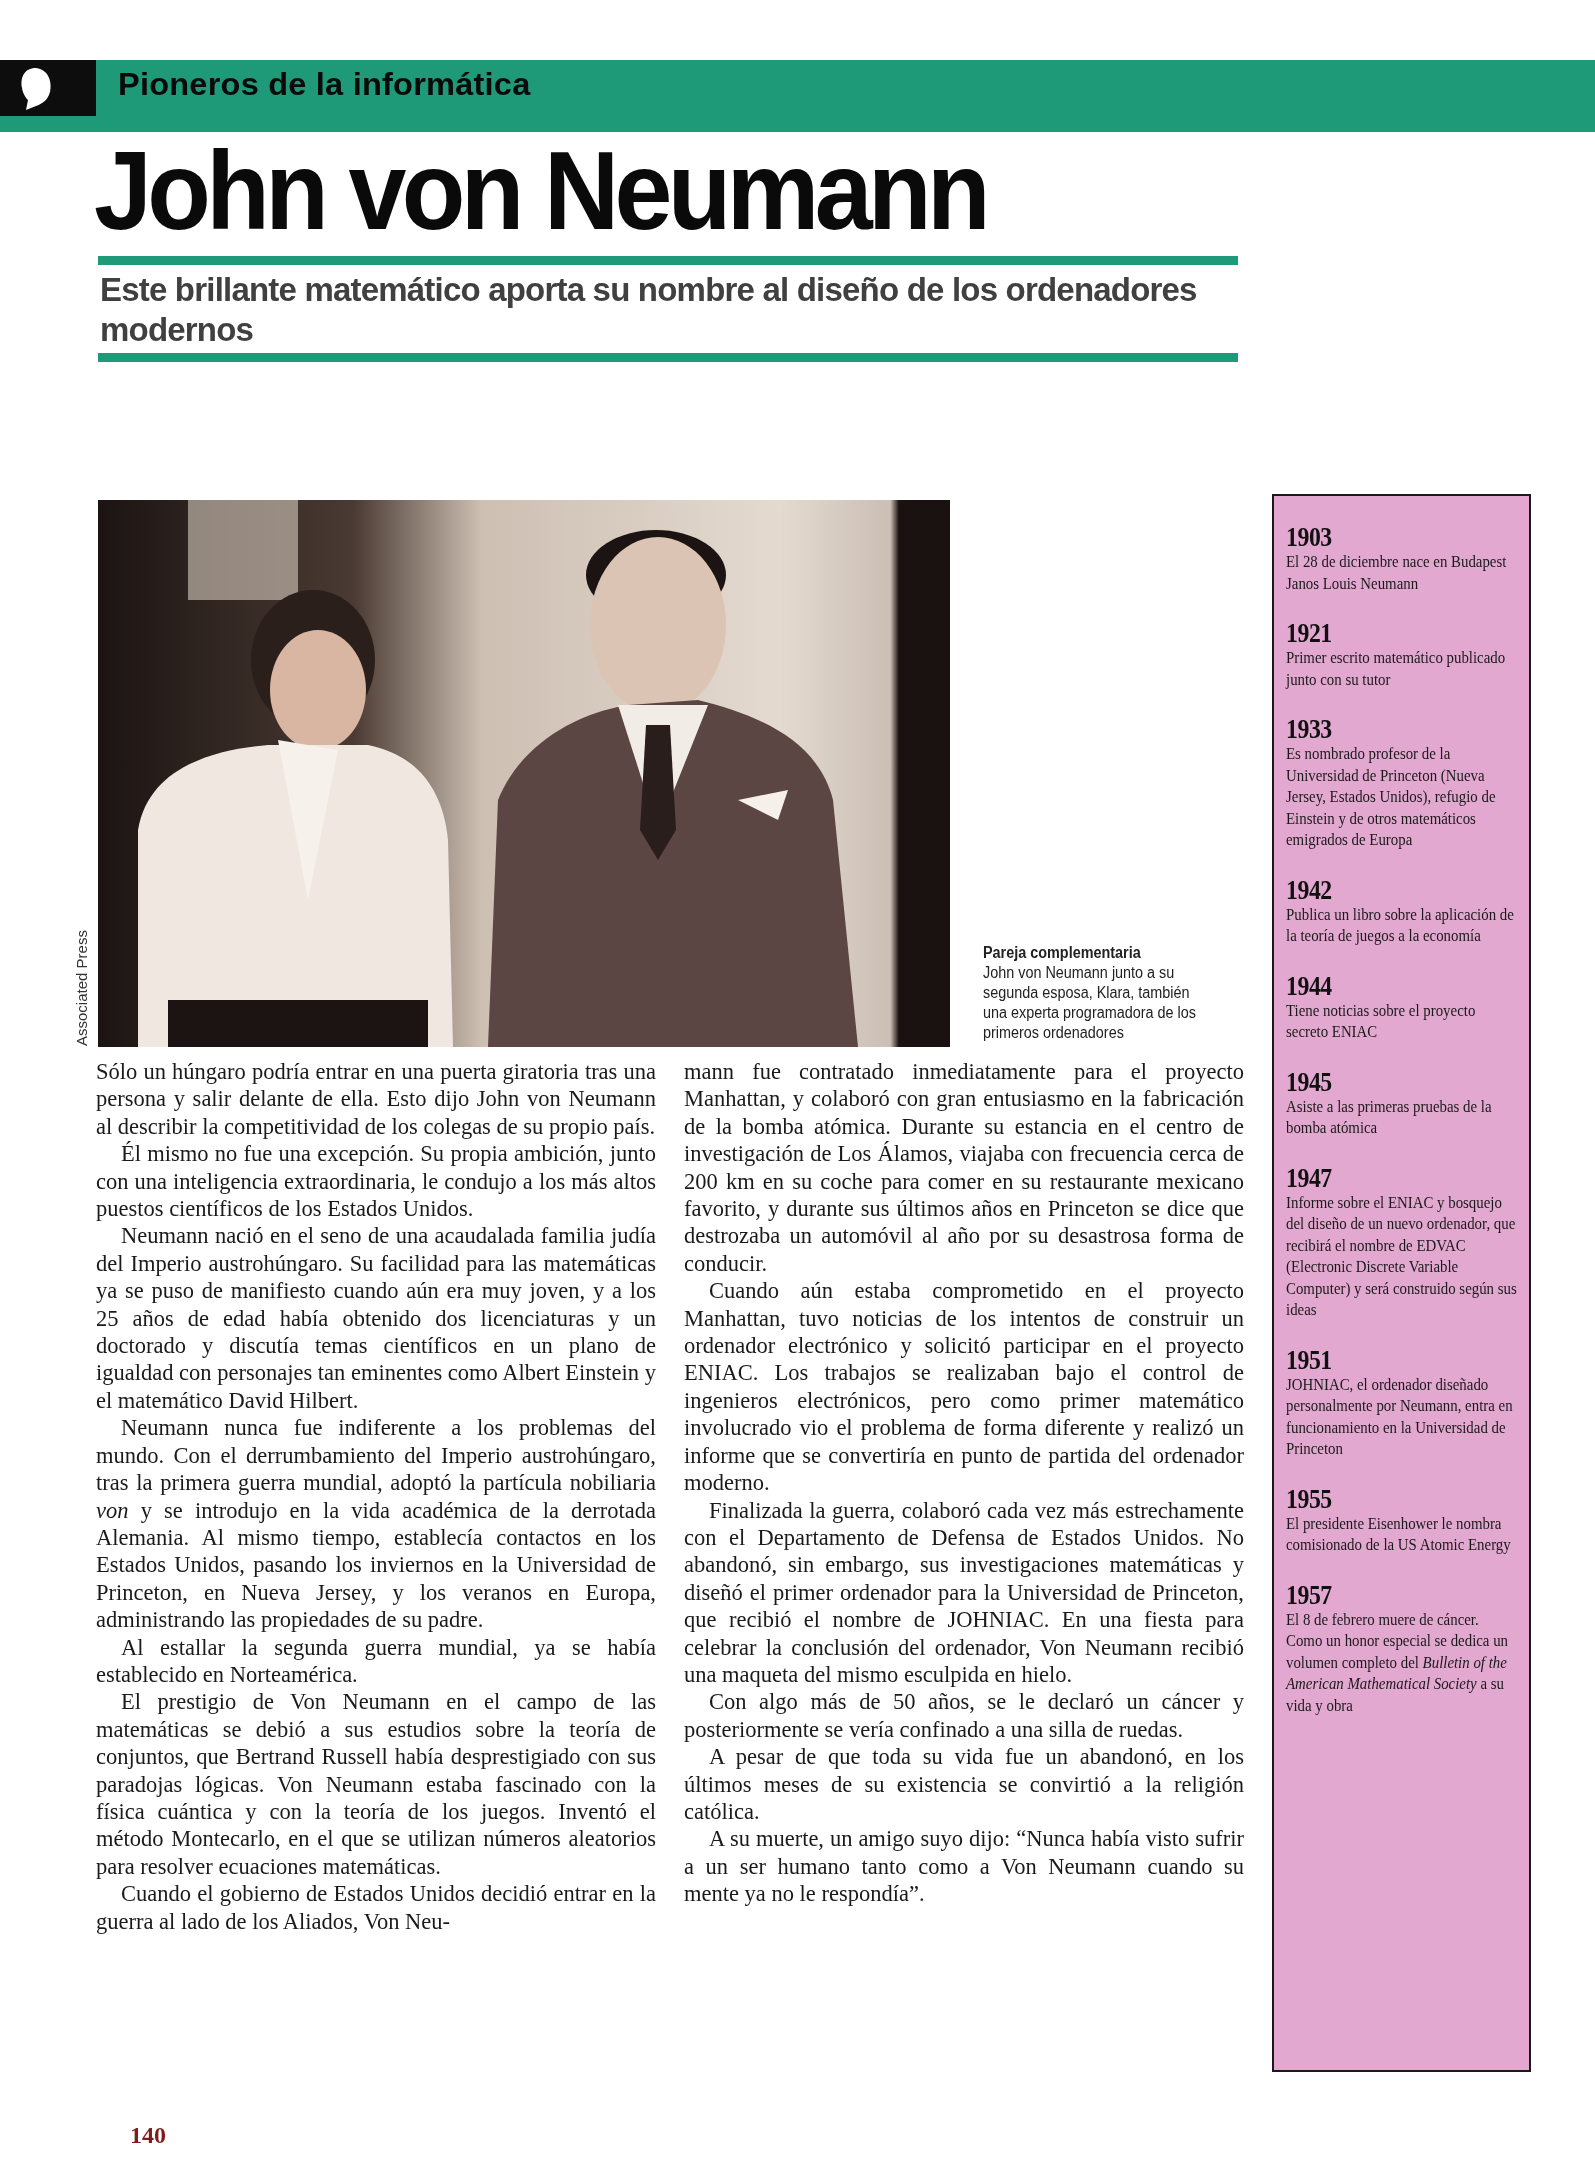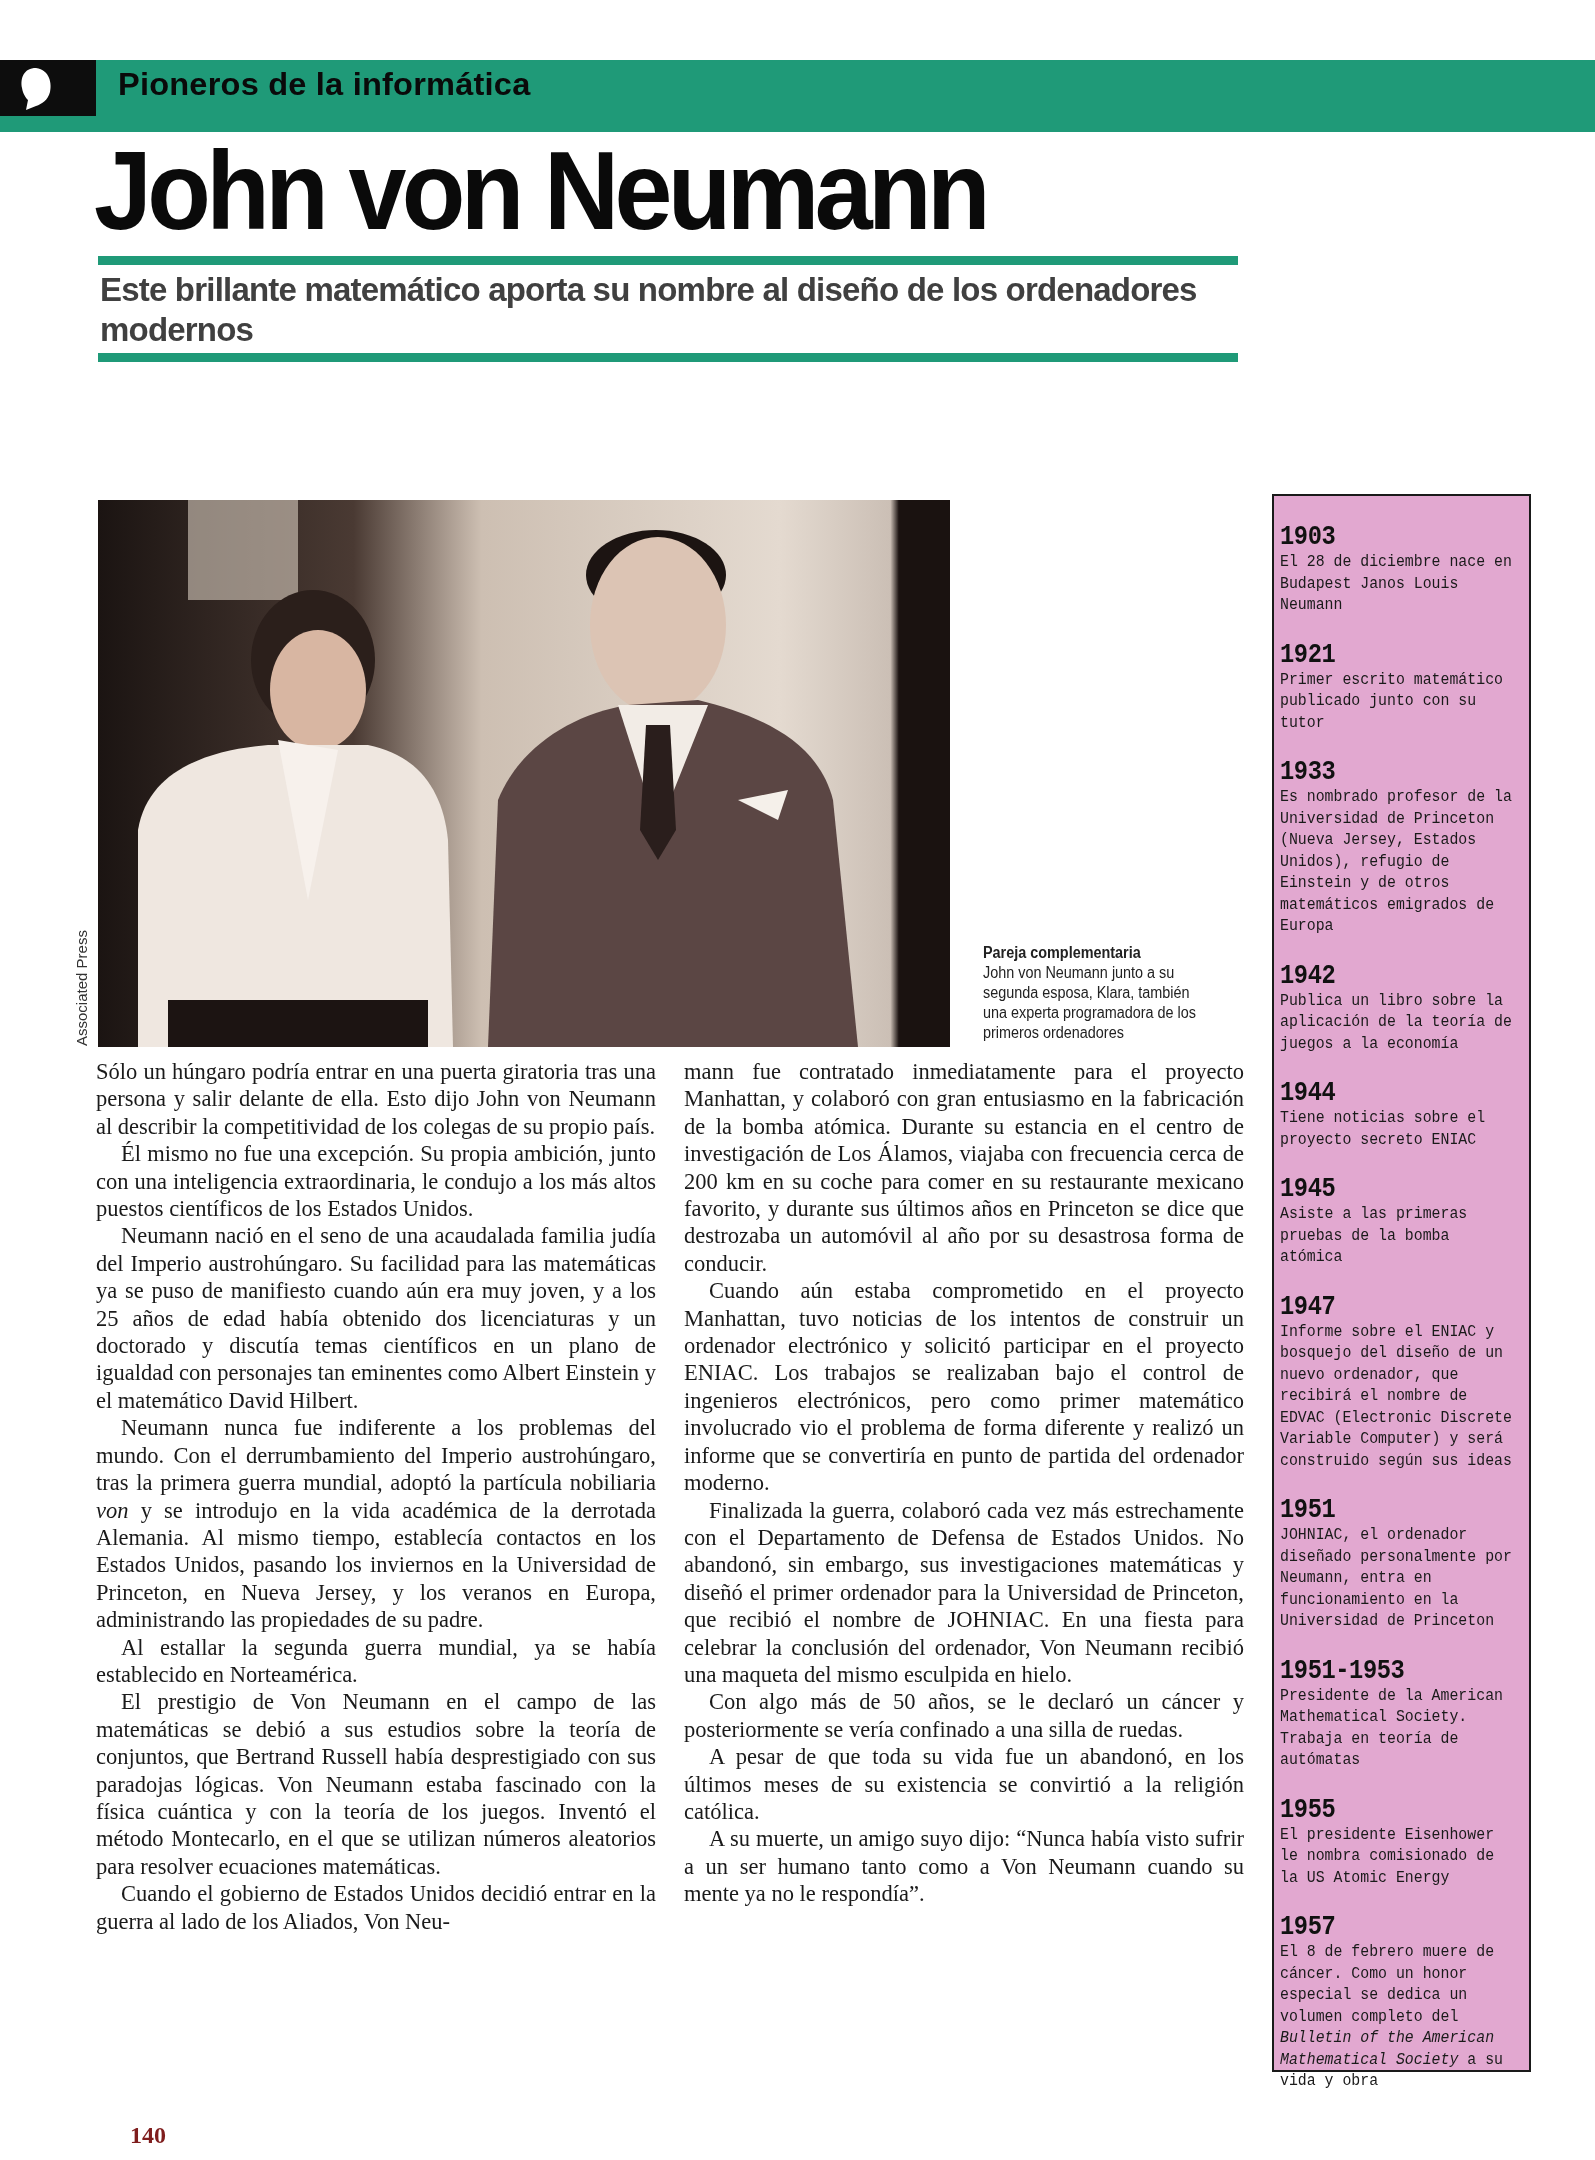--- a/index.html
+++ b/index.html
@@ -25,21 +25,21 @@
   .caption-title { font-weight: 700; display: block; }
 
   .col { position: absolute; top: 1058px; width: 560px; font-size: 22.5px; line-height: 27.4px; text-align: justify; hyphens: manual; }
   .col.c1 { left: 96px; }
   .col.c2 { left: 684px; }
   .col p { text-indent: 25px; }
   .col p.noindent { text-indent: 0; }
 
   .page-number { position: absolute; left: 107px; top: 2122px; font-weight: 700; font-size: 24px; color: #7f1d1d; margin-left: 23px; }
 
-  .timeline { position: absolute; left: 1272px; top: 494px; width: 259px; height: 1578px; background: #e2a8d0; border: 2px solid #1a1a1a; padding: 28px 14px 0 6px; font-family: Liberation Mono, monospace; }
+  .timeline { position: absolute; left: 1272px; top: 494px; width: 259px; height: 1578px; background: #e2a8d0; border: 2px solid #1a1a1a; padding: 28px 14px 0 12px; font-family: Liberation Serif, serif; }
   .tl-item { margin-bottom: 26px; }
   .tl-year { font-weight: 900; font-size: 27px; line-height: 27px; color: #111; letter-spacing: -0.5px; transform: scaleX(0.88); transform-origin: left; }
   .tl-text { font-size: 17.3px; line-height: 21.5px; color: #1a1a1a; transform: scaleX(0.86); transform-origin: left; width: 270px; }
   .tl-text i { font-style: italic; }
 </style>
 </head>
 <body>
 
 <div class="banner">
   <div class="banner-icon-box">
@@ -141,24 +141,20 @@
   </div>
   <div class="tl-item">
     <div class="tl-year">1947</div>
     <div class="tl-text">Informe sobre el ENIAC y bosquejo del diseño de un nuevo ordenador, que recibirá el nombre de EDVAC (Electronic Discrete Variable Computer) y será construido según sus ideas</div>
   </div>
   <div class="tl-item">
     <div class="tl-year">1951</div>
     <div class="tl-text">JOHNIAC, el ordenador diseñado personalmente por Neumann, entra en funcionamiento en la Universidad de Princeton</div>
   </div>
   <div class="tl-item">
-    <div class="tl-year">1951-1953</div>
-    <div class="tl-text">Presidente de la American Mathematical Society. Trabaja en teoría de autómatas</div>
-  </div>
-  <div class="tl-item">
     <div class="tl-year">1955</div>
     <div class="tl-text">El presidente Eisenhower le nombra comisionado de la US Atomic Energy</div>
   </div>
   <div class="tl-item">
     <div class="tl-year">1957</div>
     <div class="tl-text"><span>El 8 de febrero muere de cáncer. Como un honor especial se dedica un volumen completo del </span><i>Bulletin of the American Mathematical Society</i><span> a su vida y obra</span></div>
   </div>
 </aside>
 
 </body></html>

